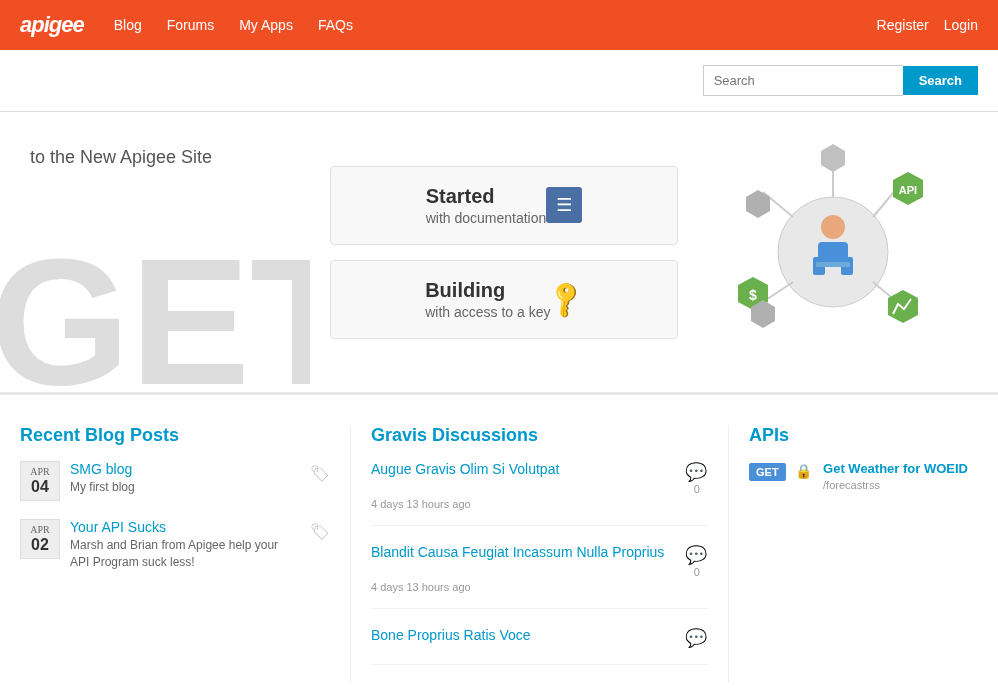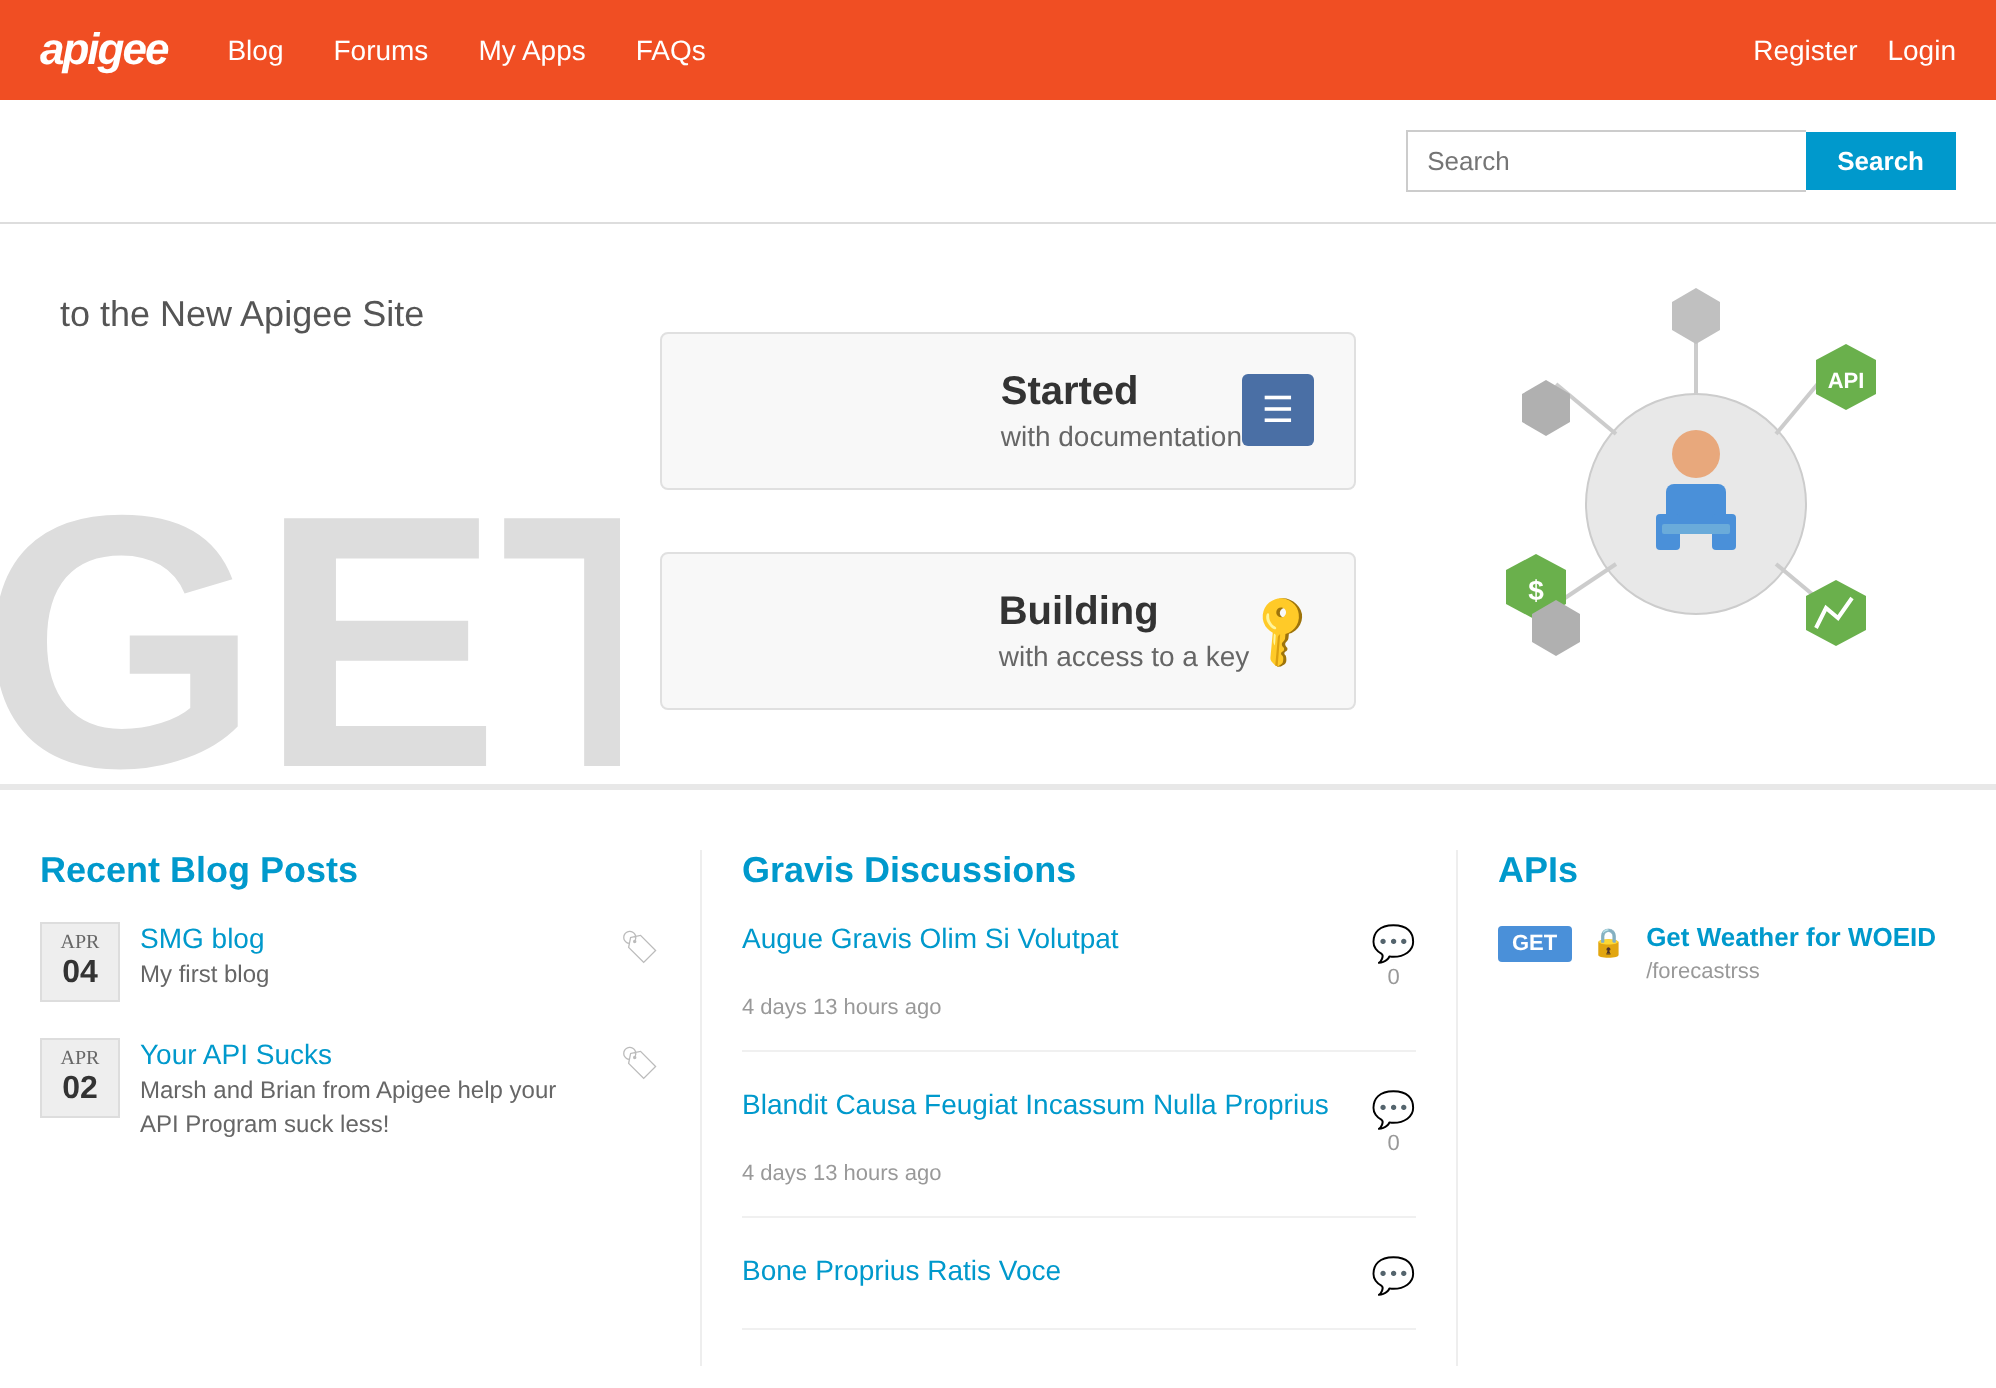--- a/index.html
+++ b/index.html
@@ -111,24 +111,23 @@
       gap: 15px;
       justify-content: center;
     }
     .hero-card {
       background: #f8f8f8;
       border: 1px solid #e0e0e0;
       border-radius: 4px;
       padding: 18px 20px;
       display: flex;
       align-items: center;
-      justify-content: flex-end;
+      justify-content: center;
       cursor: pointer;
       max-width: 380px;
-      margin-top: 16px;
     }
     .hero-card-text .title {
       font-size: 20px;
       font-weight: 700;
       color: #333;
     }
     .hero-card-text .subtitle {
       font-size: 14px;
       color: #666;
       margin-top: 2px;
@@ -146,21 +145,21 @@
     }
     .key-icon {
       color: #5b8ec4;
       font-size: 26px;
       transform: rotate(-40deg);
     }
     .hero-right {
       width: 300px;
       display: flex;
       align-items: center;
-      justify-content: center;
+      justify-content: flex-start;
       padding: 20px;
       flex-shrink: 0;
     }
 
     
     .api-illustration { width: 230px; height: 220px; }
 
     
     .main-content {
       display: flex;

